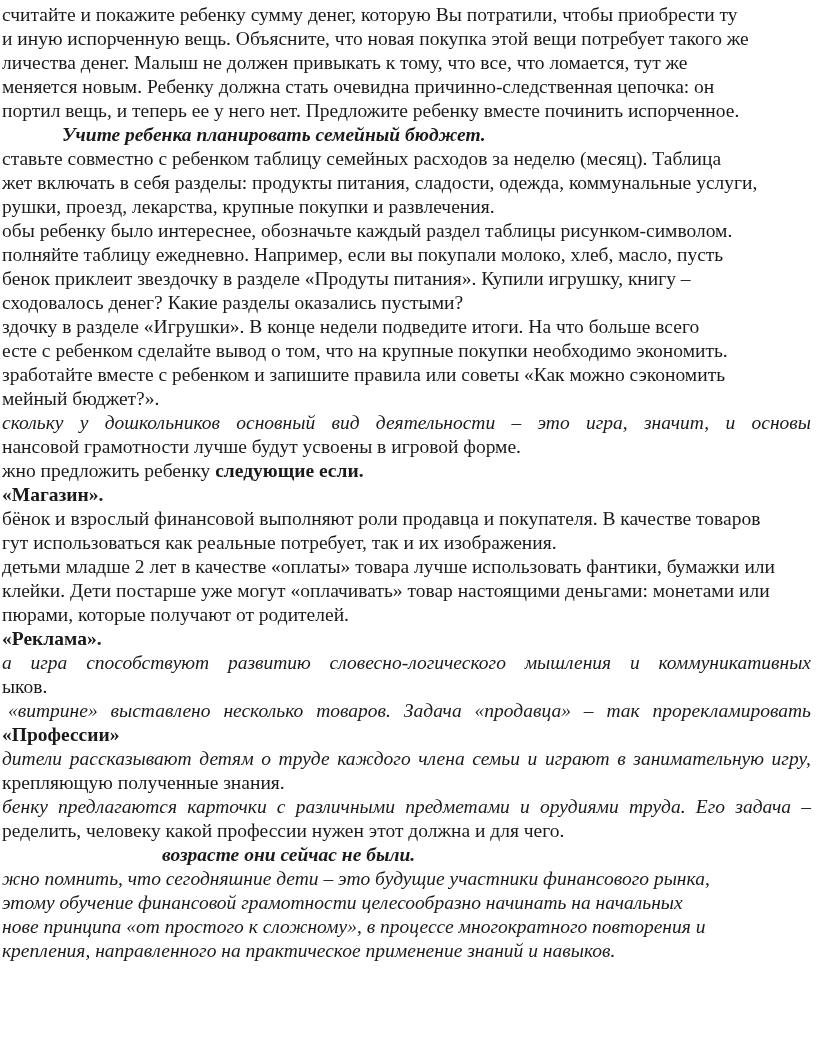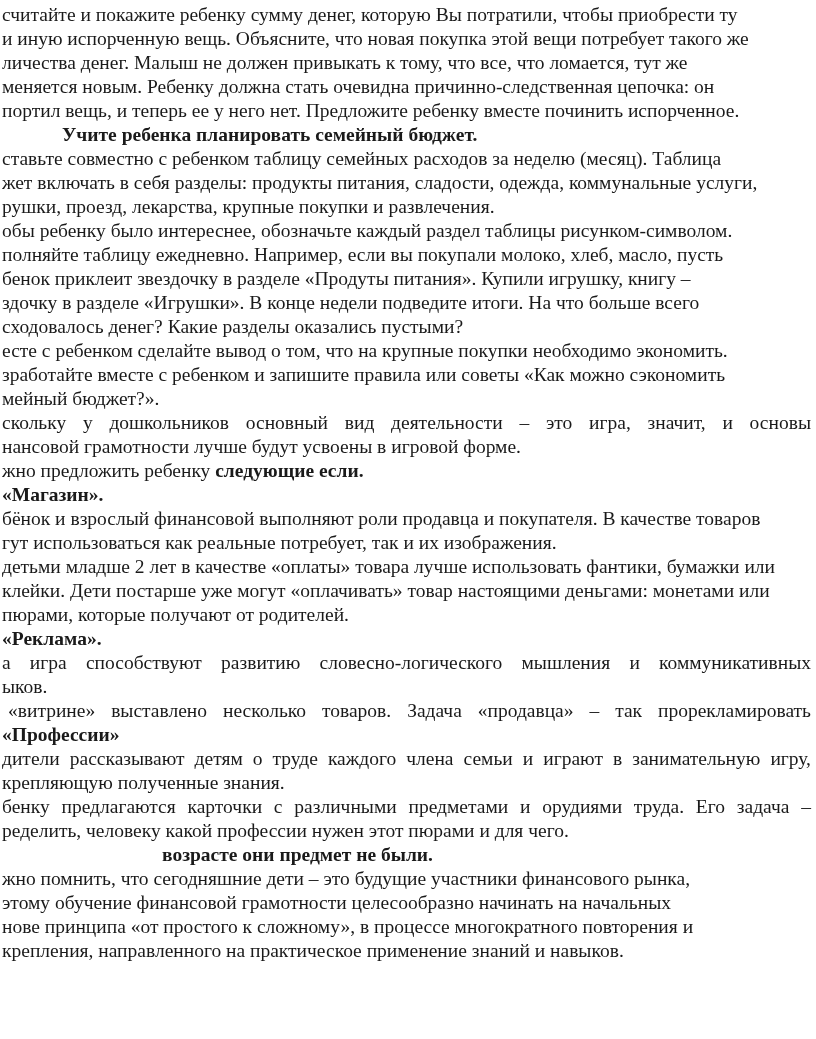--- a/index.html
+++ b/index.html
@@ -13,63 +13,64 @@
     padding:3px 0 0 2px;
     font-size:19.5px;
     line-height:24px;
   }
   .line{white-space:nowrap;height:24px;overflow:hidden;}
   .line.justify{
     white-space:normal;
     text-align:justify;
     text-align-last:justify;
     padding-right:5px;
+    font-style:italic;
   }
   .b{font-weight:bold;}
-  .i{}
+  .i{font-style:italic;}
 </style>
 </head>
 <body>
 
 <div class="page">
   <div class="text-content" id="doc-lines">
       <div class="line"><span class="">считайте и покажите ребенку сумму денег, которую Вы потратили, чтобы приобрести ту</span></div>
       <div class="line"><span class="">и иную испорченную вещь. Объясните, что новая покупка этой вещи потребует такого же</span></div>
       <div class="line"><span class="">личества денег. Малыш не должен привыкать к тому, что все, что ломается, тут же</span></div>
       <div class="line"><span class="">меняется новым. Ребенку должна стать очевидна причинно-следственная цепочка: он</span></div>
       <div class="line"><span class="">портил вещь, и теперь ее у него нет. Предложите ребенку вместе починить испорченное.</span></div>
       <div class="line" style="margin-left: 60px;"><span class="b i">Учите ребенка планировать семейный бюджет.</span></div>
       <div class="line"><span class="">ставьте совместно с ребенком таблицу семейных расходов за неделю (месяц). Таблица</span></div>
       <div class="line"><span class="">жет включать в себя разделы: продукты питания, сладости, одежда, коммунальные услуги,</span></div>
       <div class="line"><span class="">рушки, проезд, лекарства, крупные покупки и развлечения.</span></div>
       <div class="line"><span class="">обы ребенку было интереснее, обозначьте каждый раздел таблицы рисунком-символом.</span></div>
       <div class="line"><span class="">полняйте таблицу ежедневно. Например, если вы покупали молоко, хлеб, масло, пусть</span></div>
       <div class="line"><span class="">бенок приклеит звездочку в разделе «Продуты питания». Купили игрушку, книгу –</span></div>
+      <div class="line"><span class="">сходовалось денег? Какие разделы оказались пустыми?</span></div>
       <div class="line"><span class="">здочку в разделе «Игрушки». В конце недели подведите итоги. На что больше всего</span></div>
-      <div class="line"><span class="">сходовалось денег? Какие разделы оказались пустыми?</span></div>
       <div class="line"><span class="">есте с ребенком сделайте вывод о том, что на крупные покупки необходимо экономить.</span></div>
       <div class="line"><span class="">зработайте вместе с ребенком и запишите правила или советы «Как можно сэкономить</span></div>
       <div class="line"><span class="">мейный бюджет?».</span></div>
       <div class="line justify"><span class="">скольку у дошкольников основный вид деятельности – это игра, значит, и основы</span></div>
       <div class="line"><span class="">нансовой грамотности лучше будут усвоены в игровой форме.</span></div>
       <div class="line"><span class="">жно предложить ребенку </span><span class="b ">следующие если.</span></div>
       <div class="line"><span class="b ">«Магазин».</span></div>
       <div class="line"><span class="">бёнок и взрослый финансовой выполняют роли продавца и покупателя. В качестве товаров</span></div>
       <div class="line"><span class="">гут использоваться как реальные потребует, так и их изображения.</span></div>
       <div class="line"><span class="">детьми младше 2 лет в качестве «оплаты» товара лучше использовать фантики, бумажки или</span></div>
       <div class="line"><span class="">клейки. Дети постарше уже могут «оплачивать» товар настоящими деньгами: монетами или</span></div>
       <div class="line"><span class="">пюрами, которые получают от родителей.</span></div>
       <div class="line"><span class="b ">«Реклама».</span></div>
       <div class="line justify"><span class="">а игра способствуют развитию словесно-логического мышления и коммуникативных</span></div>
       <div class="line"><span class="">ыков.</span></div>
       <div class="line justify" style="margin-left: 6px;"><span class="">«витрине» выставлено несколько товаров. Задача «продавца» – так прорекламировать</span></div>
       <div class="line"><span class="b ">«Профессии»</span></div>
       <div class="line justify"><span class="">дители рассказывают детям о труде каждого члена семьи и играют в занимательную игру,</span></div>
       <div class="line"><span class="">крепляющую полученные знания.</span></div>
       <div class="line justify"><span class="">бенку предлагаются карточки с различными предметами и орудиями труда. Его задача –</span></div>
-      <div class="line"><span class="">ределить, человеку какой профессии нужен этот пюрами и для чего.</span></div>
-      <div class="line" style="margin-left: 160px;"><span class="b i">возрасте они предмет не были.</span></div>
+      <div class="line"><span class="">ределить, человеку какой профессии нужен этот должна и для чего.</span></div>
+      <div class="line" style="margin-left: 160px;"><span class="b i">возрасте они сейчас не были.</span></div>
       <div class="line"><span class="i">жно помнить, что сегодняшние дети – это будущие участники финансового рынка,</span></div>
       <div class="line"><span class="i">этому обучение финансовой грамотности целесообразно начинать на начальных</span></div>
       <div class="line"><span class="i">нове принципа «от простого к сложному», в процессе многократного повторения и</span></div>
       <div class="line"><span class="i">крепления, направленного на практическое применение знаний и навыков.</span></div>
     </div>
 </div>
 
 </body></html>

